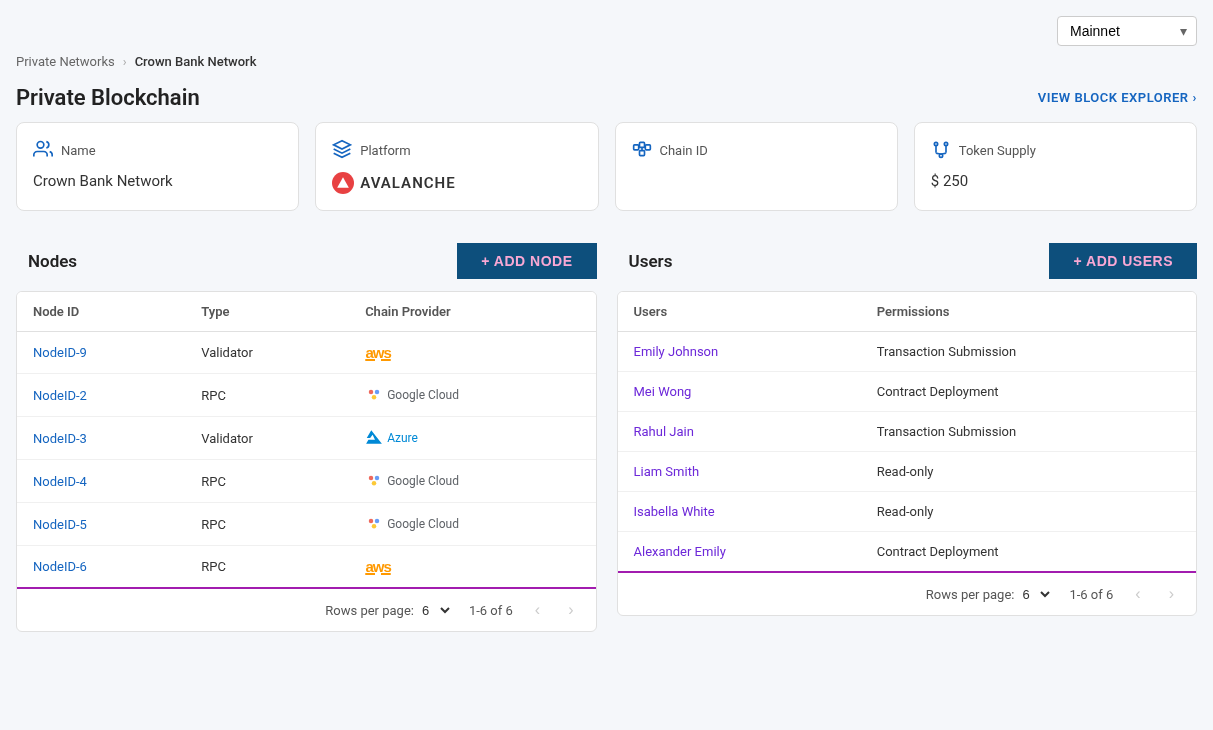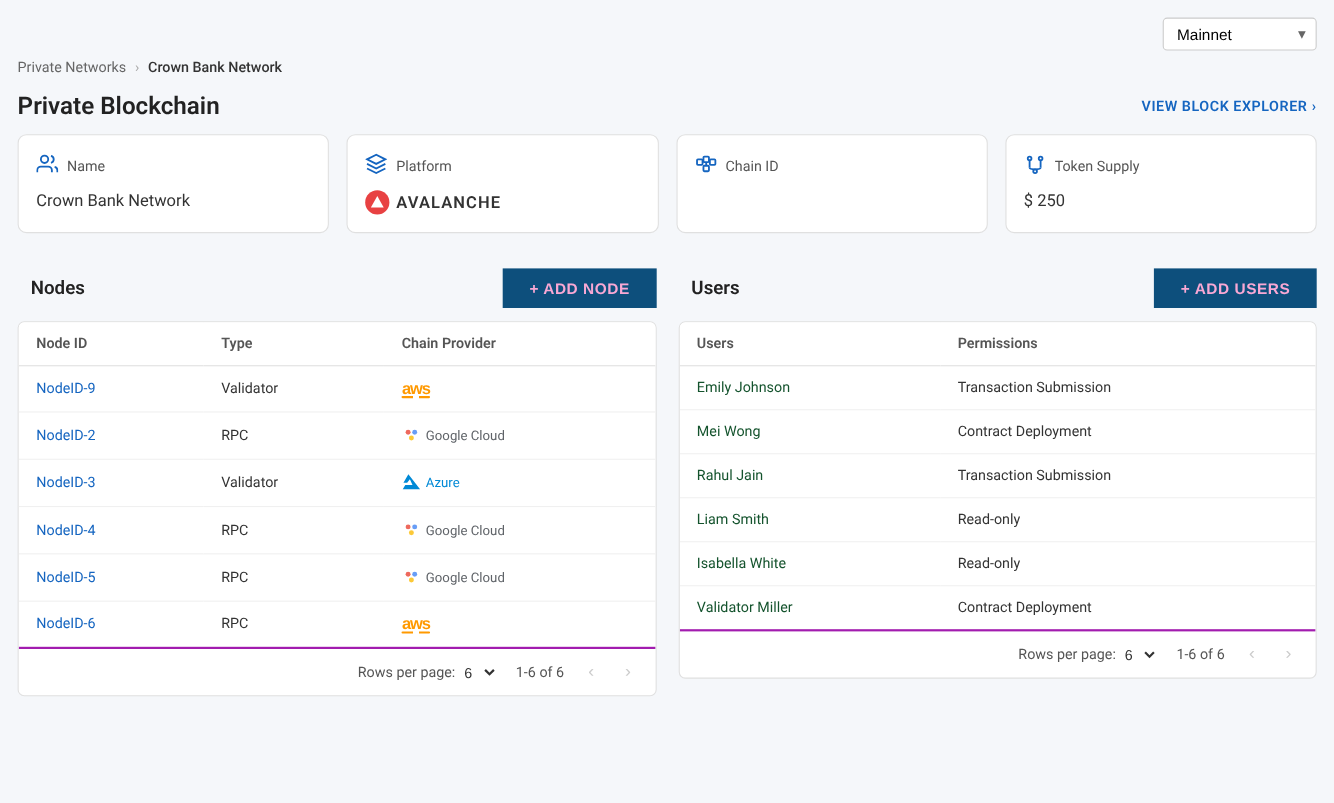--- a/index.html
+++ b/index.html
@@ -25,21 +25,21 @@
     .two-col { display: grid; grid-template-columns: 1fr 1fr; gap: 20px; }
     .section-header { display: flex; justify-content: space-between; align-items: center; margin-bottom: 12px; }
     .section-title { font-size: 17px; font-weight: 600; color: #222; margin-left: 12px; }
     .add-btn { background: #0d4f7c; color: #f9a8d4; border: none; border-radius: 0; padding: 10px 24px; font-size: 14px; font-weight: 600; cursor: pointer; display: flex; align-items: center; gap: 6px; letter-spacing: 0.5px; }
     .table-wrap { background: white; border: 1px solid #e0e0e0; border-radius: 6px; overflow: hidden; }
     table { width: 100%; border-collapse: collapse; }
     thead th { padding: 12px 16px; text-align: left; font-size: 13px; font-weight: 600; color: #555; border-bottom: 1px solid #e0e0e0; background: white; }
     tbody td { padding: 12px 16px; border-bottom: 1px solid #f0f0f0; font-size: 13px; color: #333; }
     tbody tr:last-child td { border-bottom: none; }
     .node-link { color: #1565c0; text-decoration: none; }
-    .user-link { color: #14532d; text-decoration: none; }
+    .user-link { color: #6d28d9; text-decoration: none; }
     .table-footer { display: flex; align-items: center; justify-content: flex-end; padding: 10px 16px; gap: 16px; font-size: 13px; color: #555; border-top: 2px solid #a21caf; }
     .rows-select-wrap { display: flex; align-items: center; gap: 4px; }
     .rows-select-wrap select { border: none; font-size: 13px; color: #333; cursor: pointer; background: transparent; }
     .pagination-info { }
     .pag-btn { background: none; border: none; cursor: pointer; color: #555; font-size: 16px; padding: 2px 6px; }
     .pag-btn:disabled { color: #ccc; cursor: default; }
     .cloud-badge { display: flex; align-items: center; gap: 6px; }
   </style>
 </head>
 <body>
@@ -303,21 +303,21 @@
   </tr>
               <tr>
     <td><a href="#" class="user-link">Liam Smith</a></td>
     <td>Read-only</td>
   </tr>
               <tr>
     <td><a href="#" class="user-link">Isabella White</a></td>
     <td>Read-only</td>
   </tr>
               <tr>
-    <td><a href="#" class="user-link">Validator Miller</a></td>
+    <td><a href="#" class="user-link">Alexander Emily</a></td>
     <td>Contract Deployment</td>
   </tr>
             </tbody>
         </table>
         <div class="table-footer">
           <div class="rows-select-wrap">
             <span>Rows per page:</span>
             <select>
               <option>6</option>
               <option>10</option>

